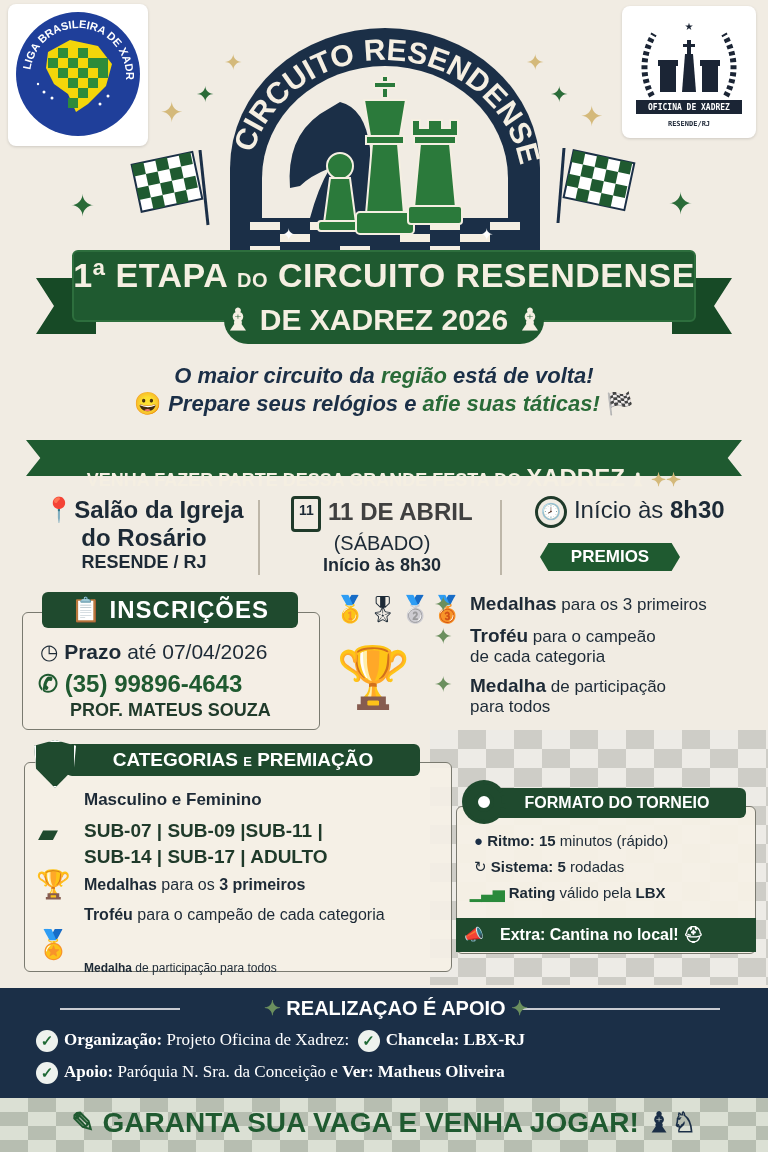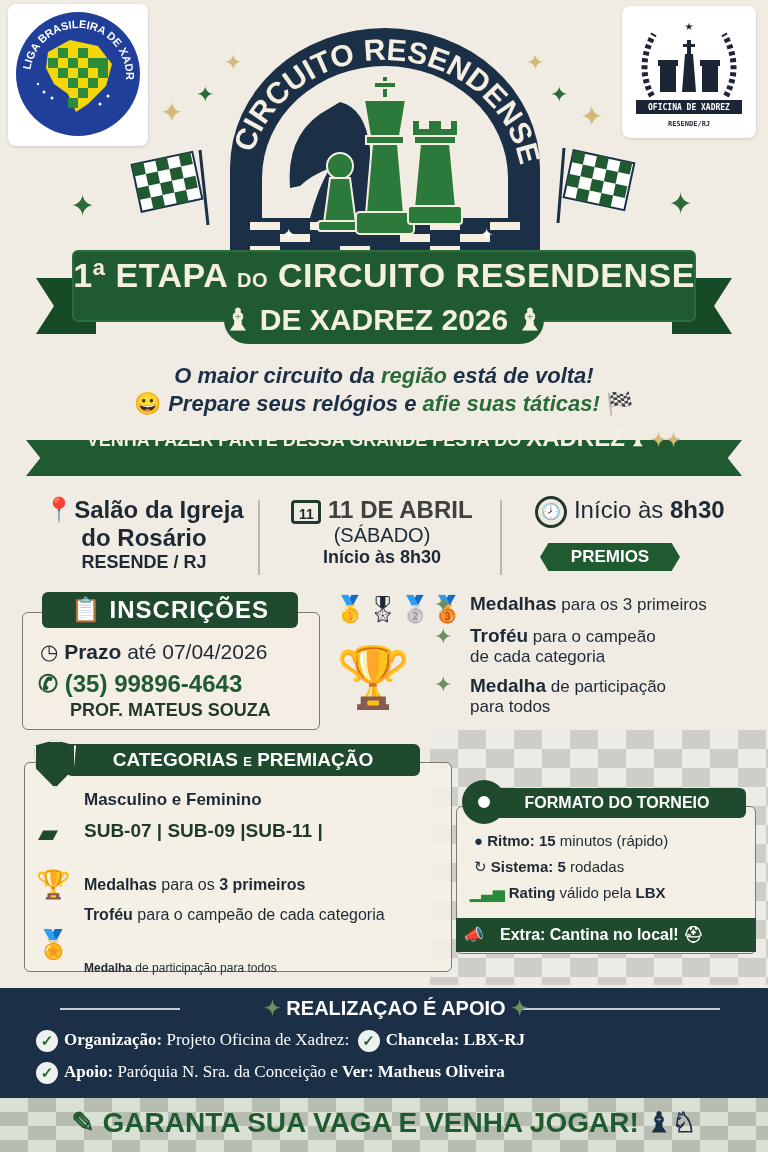--- a/index.html
+++ b/index.html
@@ -19,21 +19,21 @@
   .ribbon-l{position:absolute;left:0;top:28px;width:60px;height:56px;background:#174a26;clip-path:polygon(0 0,100% 0,100% 100%,0 100%,30% 50%)}
   .ribbon-r{position:absolute;right:0;top:28px;width:60px;height:56px;background:#174a26;clip-path:polygon(0 0,100% 0,70% 50%,100% 100%,0 100%)}
   .banner-line1{position:absolute;left:36px;top:6px;width:624px;text-align:center;font-family:"Liberation Sans",sans-serif;font-weight:bold;font-size:34px;color:#f5efe2;letter-spacing:.5px}
   .banner-line1 small{font-size:20px}
   .banner-line2{position:absolute;left:188px;top:52px;width:320px;text-align:center;font-family:"Liberation Sans",sans-serif;font-weight:bold;font-size:30px;color:#f5efe2}
   
   .tagline{left:0;top:362px;width:768px;text-align:center;font-family:"Liberation Sans",sans-serif;font-weight:bold;font-style:italic;font-size:22px;line-height:28px;color:#1b2f47}
   .tagline .g{color:#2a6b38}
   
   .strip{left:26px;top:440px;width:716px;height:36px;background:#1f5a30;clip-path:polygon(0 0,100% 0,98% 50%,100% 100%,0 100%,2% 50%)}
-  .strip-text{left:26px;top:420px;width:716px;height:36px;line-height:36px;text-align:center;font-family:"Liberation Sans",sans-serif;font-weight:bold;font-size:18px;color:#f5efe2}
+  .strip-text{left:26px;top:460px;width:716px;height:36px;line-height:36px;text-align:center;font-family:"Liberation Sans",sans-serif;font-weight:bold;font-size:18px;color:#f5efe2}
   .strip-text b{font-size:24px}
   
   .info{top:496px;font-family:"Liberation Sans",sans-serif;text-align:center;color:#1d2a36}
   .info .big{font-size:24px;font-weight:bold}
   .info .med{font-size:18px;font-weight:bold}
   .divider-v{width:2px;background:#bdb6a8;top:500px;height:75px}
   .premios{left:540px;top:543px;width:140px;height:28px;background:#1f5a30;color:#fff;font-family:"Liberation Sans",sans-serif;font-weight:bold;font-size:17px;line-height:28px;text-align:center;clip-path:polygon(6% 0,94% 0,100% 50%,94% 100%,6% 100%,0 50%)}
   
   .insc-box{left:22px;top:612px;width:298px;height:118px;border:1.5px solid #7a7a70;border-radius:6px;background:rgba(245,240,230,.7)}
   .insc-head{left:42px;top:592px;width:256px;height:36px;background:#1f4a2e;border-radius:6px;color:#fff;font-family:"Liberation Sans",sans-serif;font-weight:bold;font-size:24px;line-height:36px;text-align:center;letter-spacing:1px}
@@ -237,21 +237,21 @@
 </div>
 
 <div class="abs info" style="left:36px;width:216px">
   <div class="big"><span style="color:#1f5a30">📍</span><span>Salão da Igreja</span></div>
   <div class="big">do Rosário</div>
   <div class="med">RESENDE / RJ</div>
 </div>
 <div class="abs divider-v" style="left:258px"></div>
 <div class="abs info" style="left:272px;width:220px">
   <div class="big">
-    <span style="display:inline-block;width:30px;height:24px;border:3px solid #1f3a2a;border-radius:4px;font-size:14px;line-height:22px;vertical-align:middle">11</span>
+    <span style="display:inline-block;width:30px;height:36px;border:3px solid #1f3a2a;border-radius:4px;font-size:14px;line-height:22px;vertical-align:middle">11</span>
     <span style="color:#404040">11 DE ABRIL</span>
   </div>
   <div class="med" style="font-weight:normal;font-size:20px">(SÁBADO)</div>
   <div class="med">Início às 8h30</div>
 </div>
 <div class="abs divider-v" style="left:500px"></div>
 <div class="abs info" style="left:510px;width:240px">
   <div class="big" style="font-weight:normal">
     <span style="display:inline-block;width:32px;height:32px;border:3px solid #1f3a2a;border-radius:50%;vertical-align:middle;font-size:16px;line-height:26px">🕗</span>
     <span>Início às </span><b>8h30</b>
@@ -284,20 +284,21 @@
 
 <div class="abs cat-box"></div>
 <div class="abs cat-head">
   <span>CATEGORIAS </span><small>E</small><span> PREMIAÇÃO</span>
 </div>
 <div class="abs shield"></div>
 <div class="abs cat-text" style="left:84px;top:790px;font-size:17px;font-weight:bold">Masculino e Feminino</div>
 <div class="abs" style="left:38px;top:818px;font-size:26px;color:#1f4a2e">▰</div>
 <div class="abs cat-text" style="left:84px;top:818px;font-size:19px;font-weight:bold;color:#1f3a2a;line-height:26px">
   <div>SUB-07 | SUB-09 |SUB-11 |</div>
+  <div>SUB-14 | SUB-17 | ADULTO</div>
 </div>
 <div class="abs" style="left:36px;top:868px;font-size:28px">🏆</div>
 <div class="abs cat-text" style="left:84px;top:876px;font-size:16px"><b>Medalhas</b><span> para os </span><b>3 primeiros</b></div>
 <div class="abs cat-text" style="left:84px;top:906px;font-size:16px"><b>Troféu</b><span> para o campeão de cada categoria</span></div>
 <div class="abs" style="left:36px;top:928px;font-size:28px">🏅</div>
 <div class="abs cat-text" style="left:84px;top:961px;font-size:12px"><b>Medalha</b><span> de participação para todos</span></div>
 
 <div class="abs fmt-box"></div>
 <div class="abs fmt-head">FORMATO DO TORNEIO</div>
 <div class="abs gear"></div>

